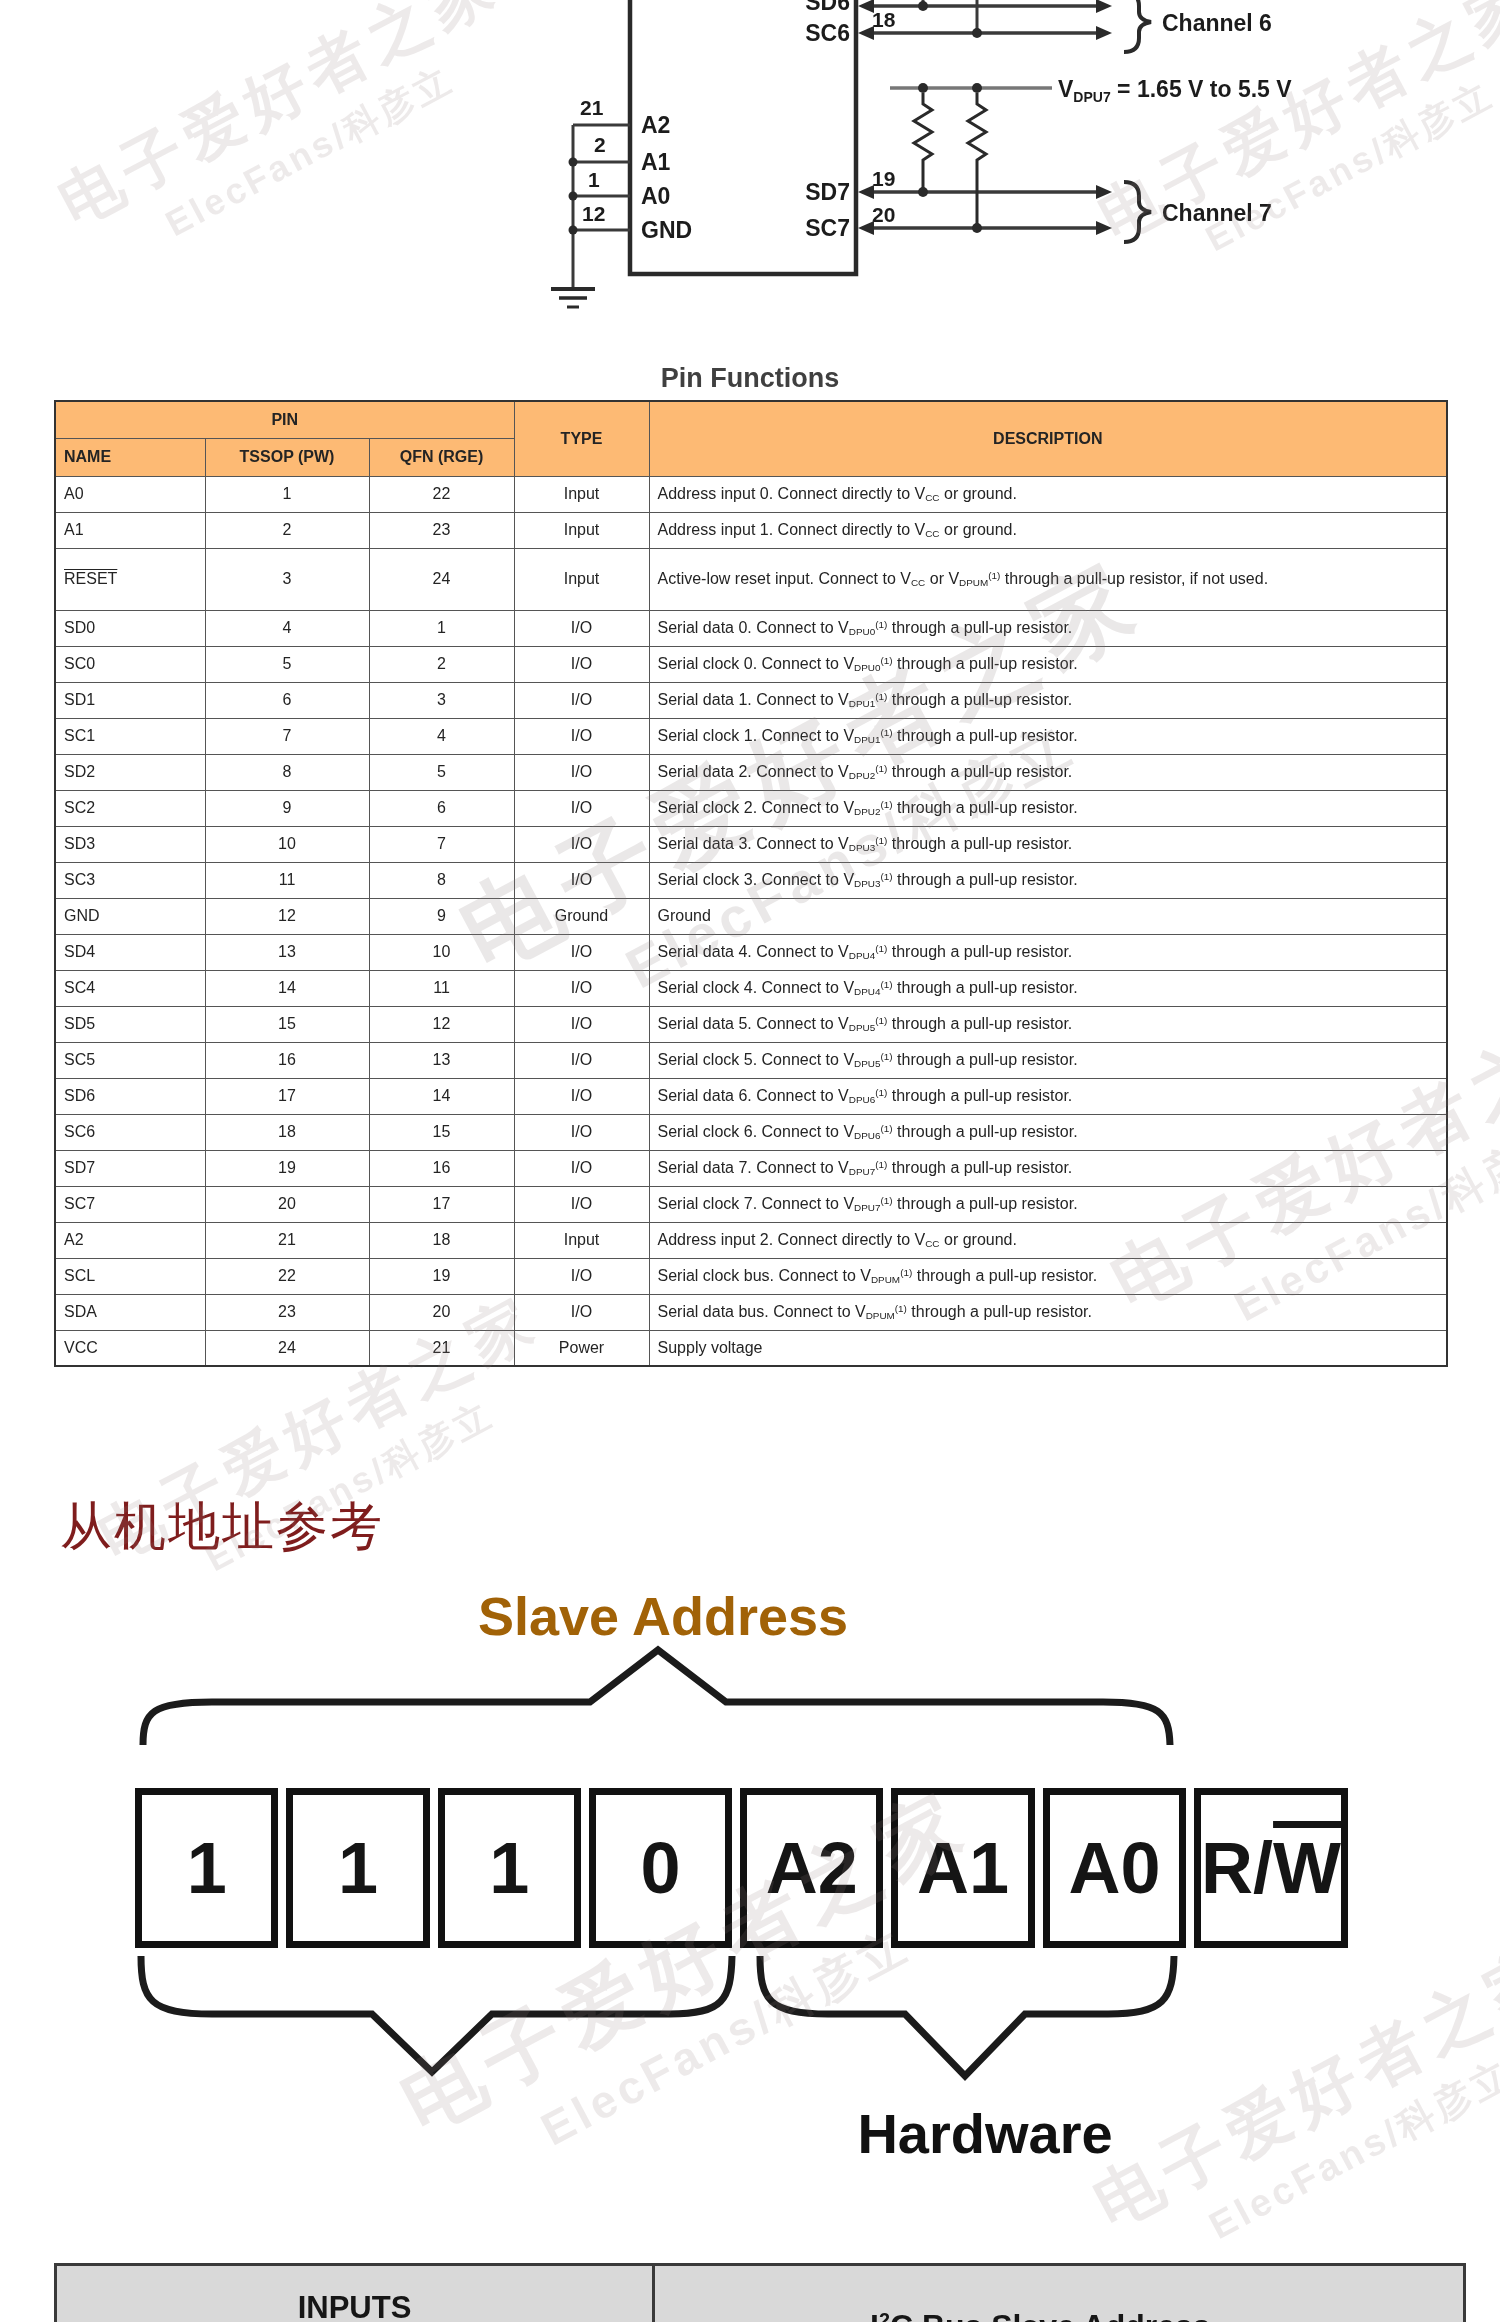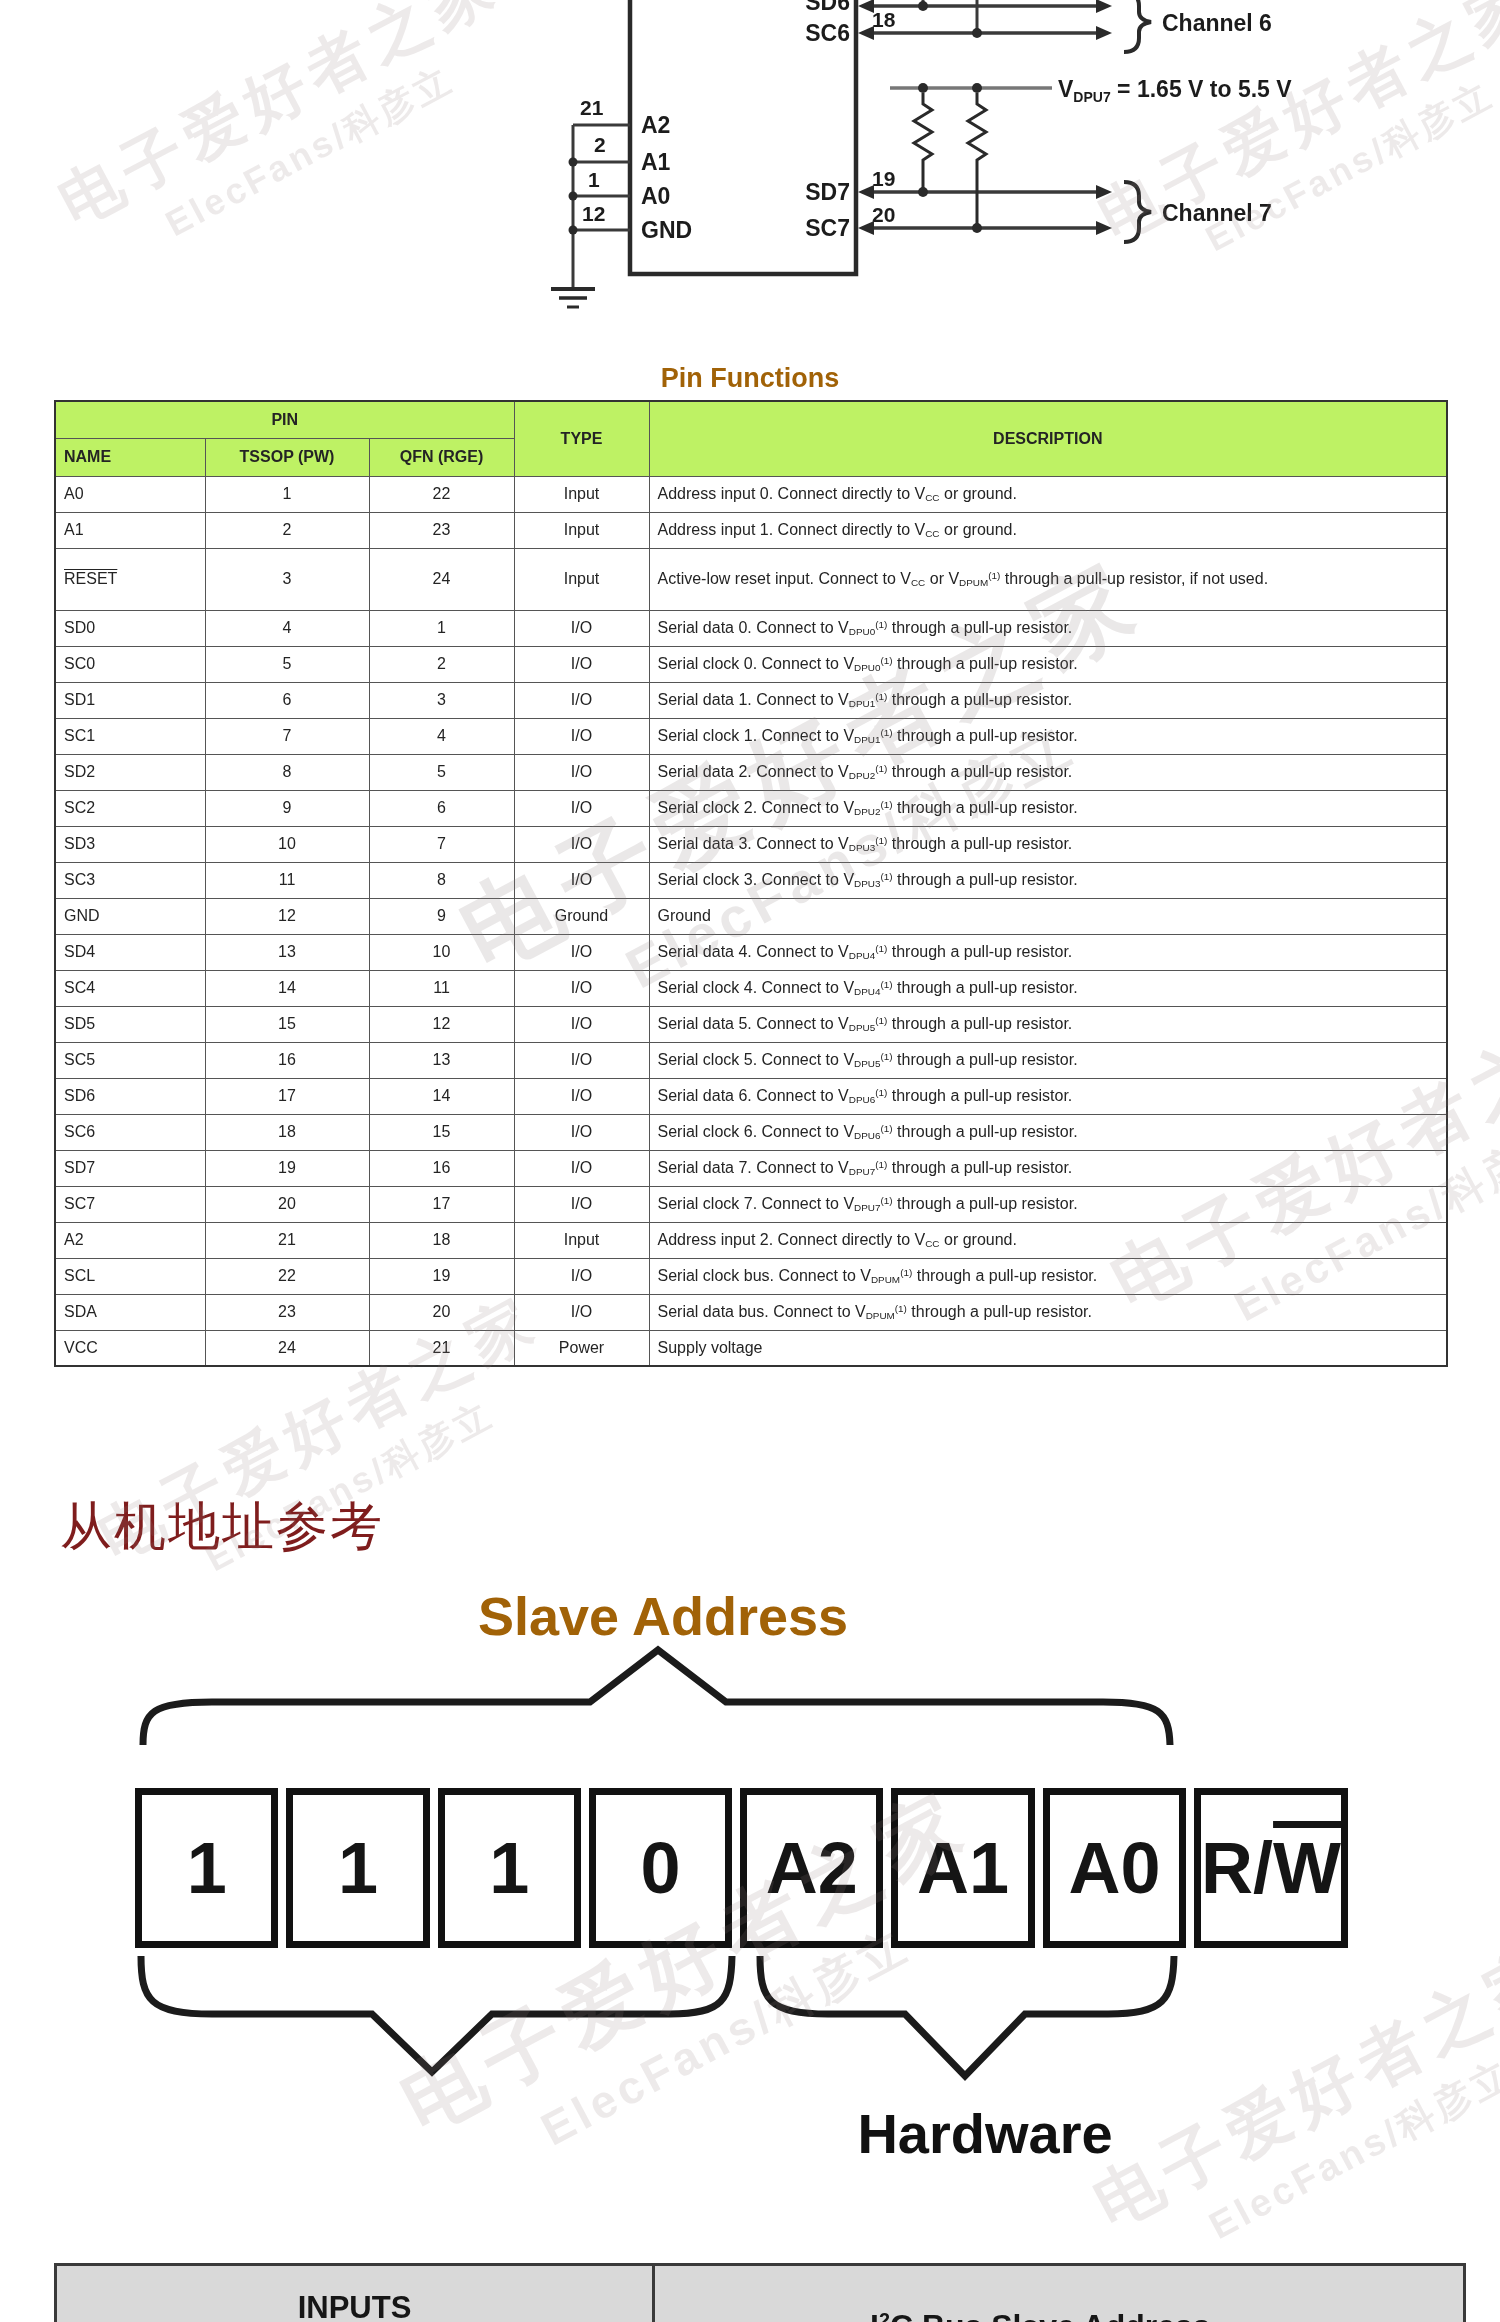--- a/index.html
+++ b/index.html
@@ -2,27 +2,27 @@
 <html><head>
 <meta charset="utf-8">
 <style>
   html,body{margin:0;padding:0;background:#fff;}
   .page{position:relative;width:1500px;height:2322px;background:#ffffff;overflow:hidden;
         font-family:"Liberation Sans", sans-serif;color:#1c1c1c;}
   
   .circuit{position:absolute;left:540px;top:0;width:760px;height:320px;}
   
   .pin-title{position:absolute;left:0;top:363px;width:1500px;text-align:center;
-             font-size:27px;font-weight:bold;color:#a16207;}
+             font-size:27px;font-weight:bold;color:#404040;}
   .pin-table{position:absolute;left:54px;top:400px;width:1392px;border-collapse:collapse;
              table-layout:fixed;font-size:16px;color:#242424;}
   .pin-table th,.pin-table td{border:1px solid #555;padding:2px 8px;line-height:1.15;
              overflow:hidden;}
   .pin-table{border:2.5px solid #333;}
-  .pin-table thead th{background:#bef264;font-weight:bold;text-align:center;font-size:16px;}
+  .pin-table thead th{background:#fdba74;font-weight:bold;text-align:center;font-size:16px;}
   .pin-table thead th.h-name{text-align:left;margin-left:26px;}
   .pin-table tbody tr{height:36px;}
   .pin-table tbody tr.tall{height:62px;}
   .pin-table td.c{text-align:center;}
   .pin-table td.l{text-align:left;}
   sub{font-size:0.62em;vertical-align:-0.25em;line-height:0;}
   sup{font-size:0.62em;vertical-align:0.5em;line-height:0;}
   .ovl{text-decoration:overline;}
   
   .cn-heading{position:absolute;left:60px;top:1492px;font-family:"Liberation Serif", serif;

